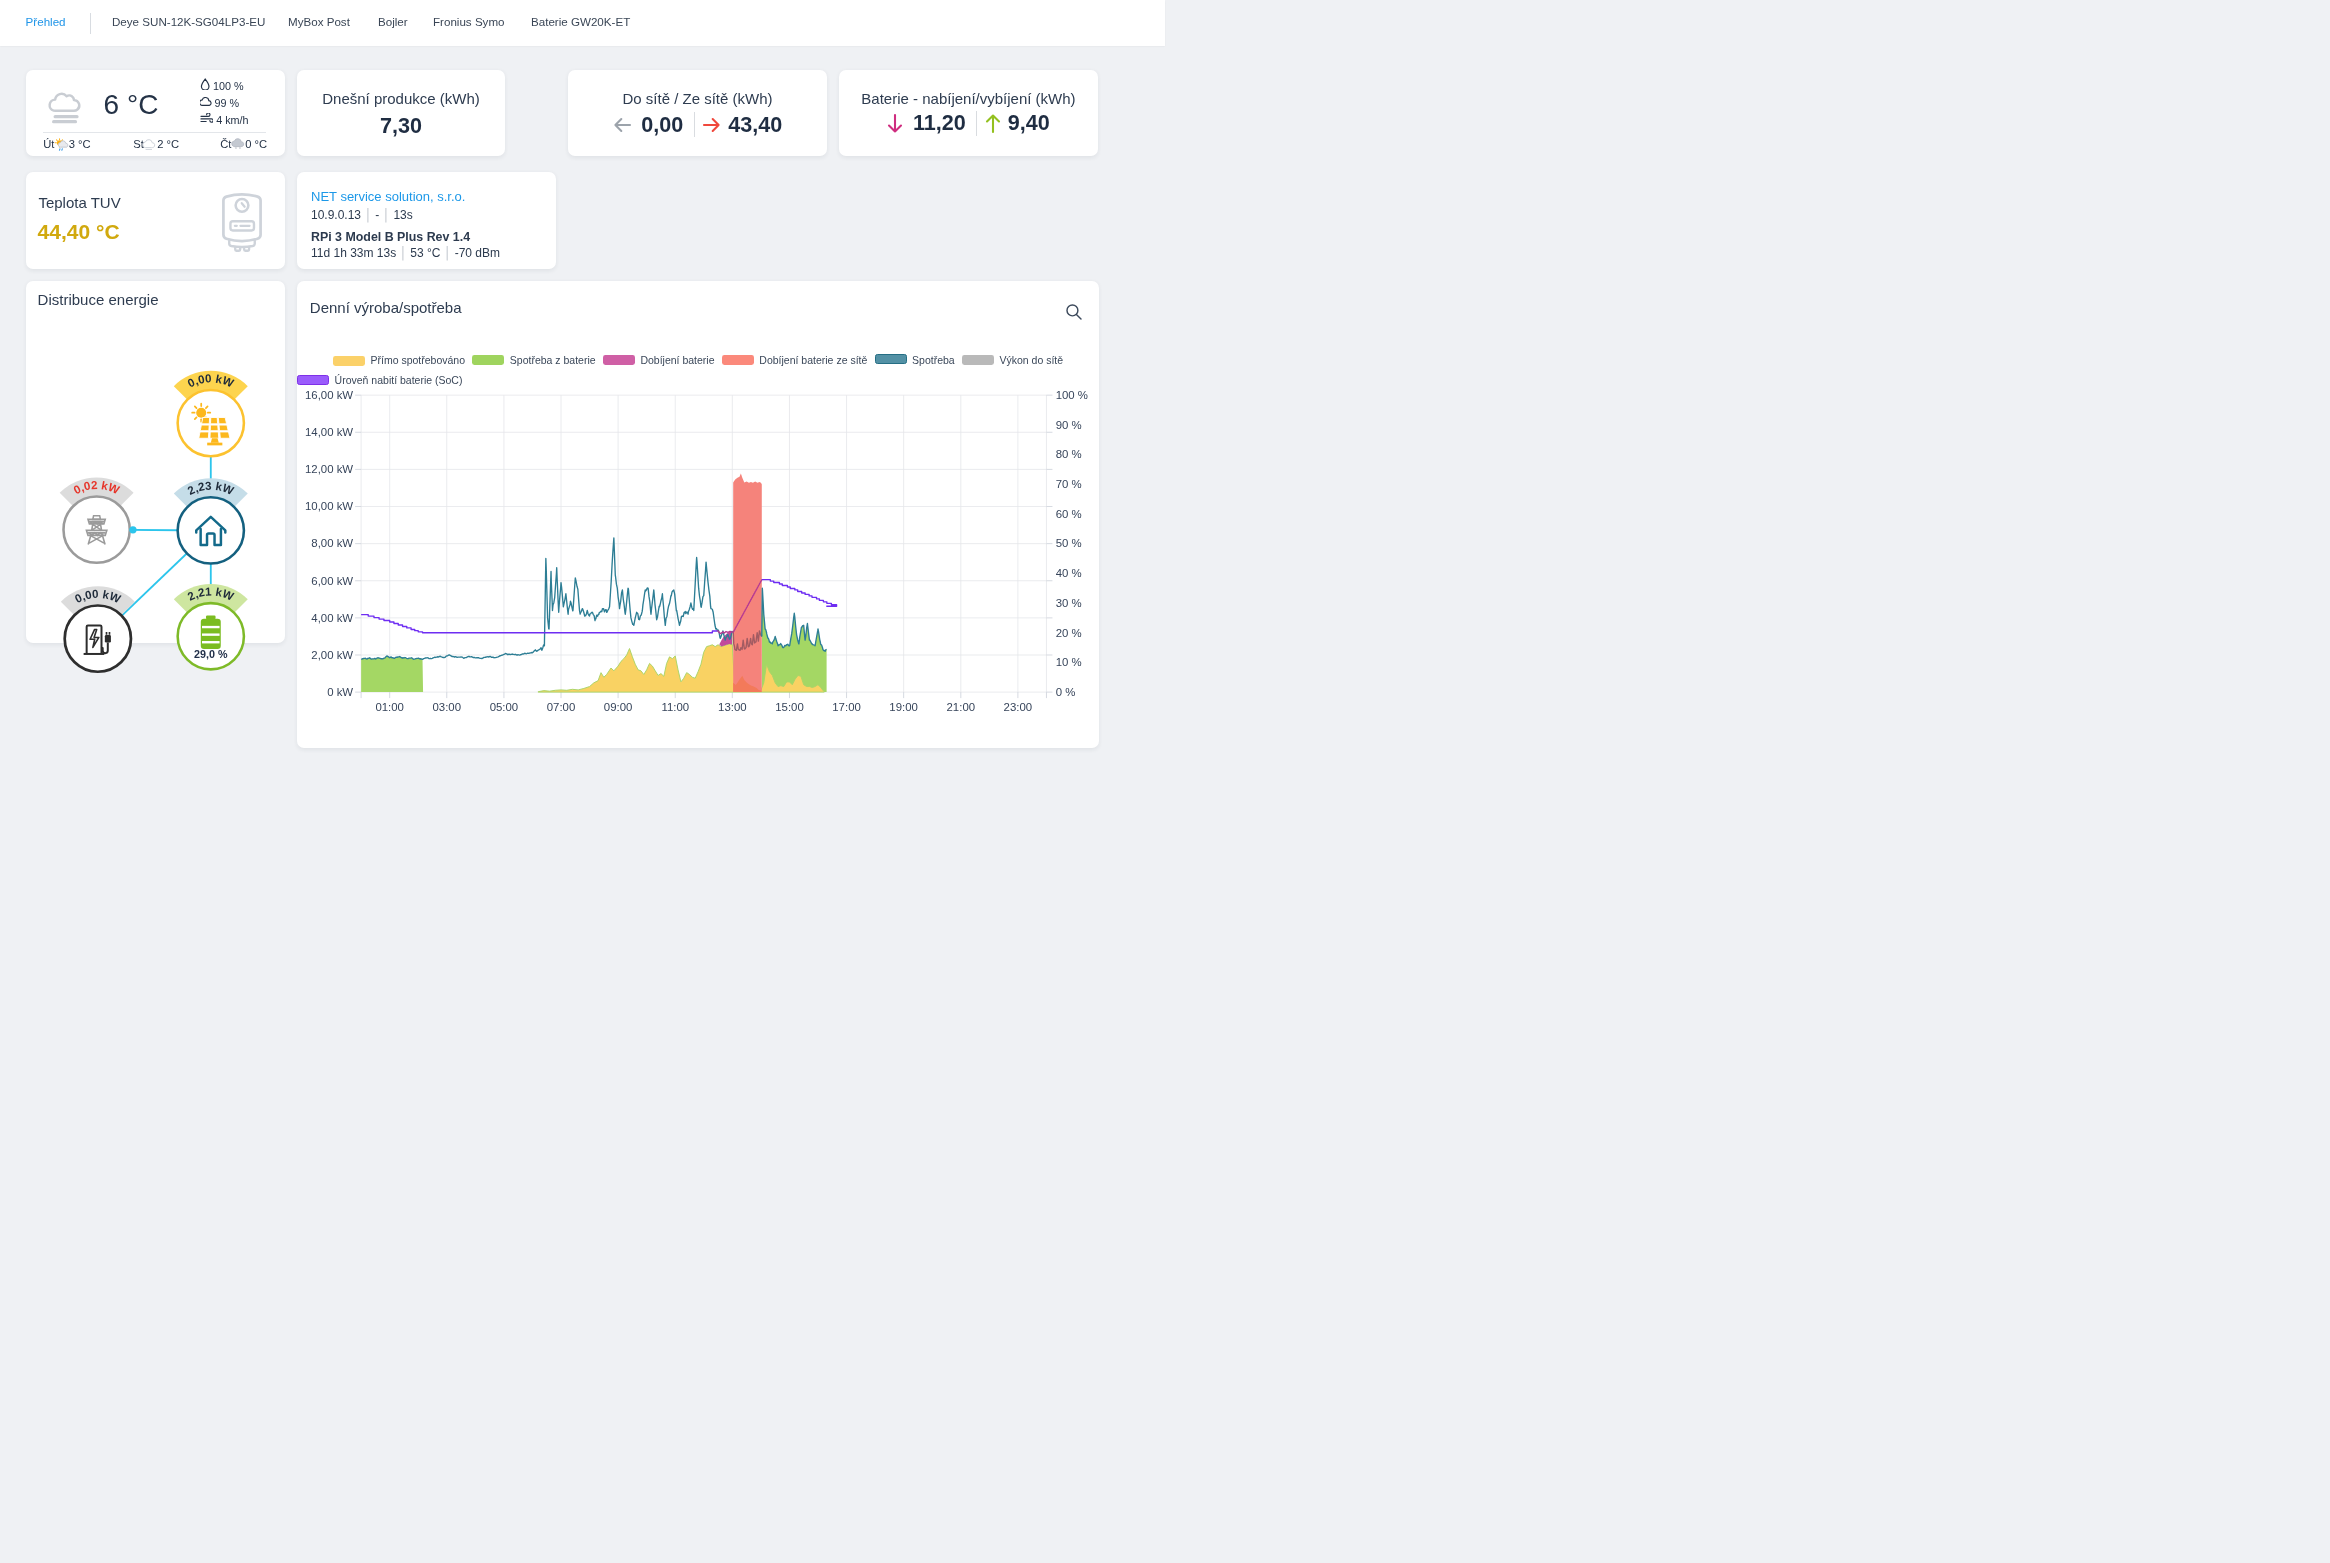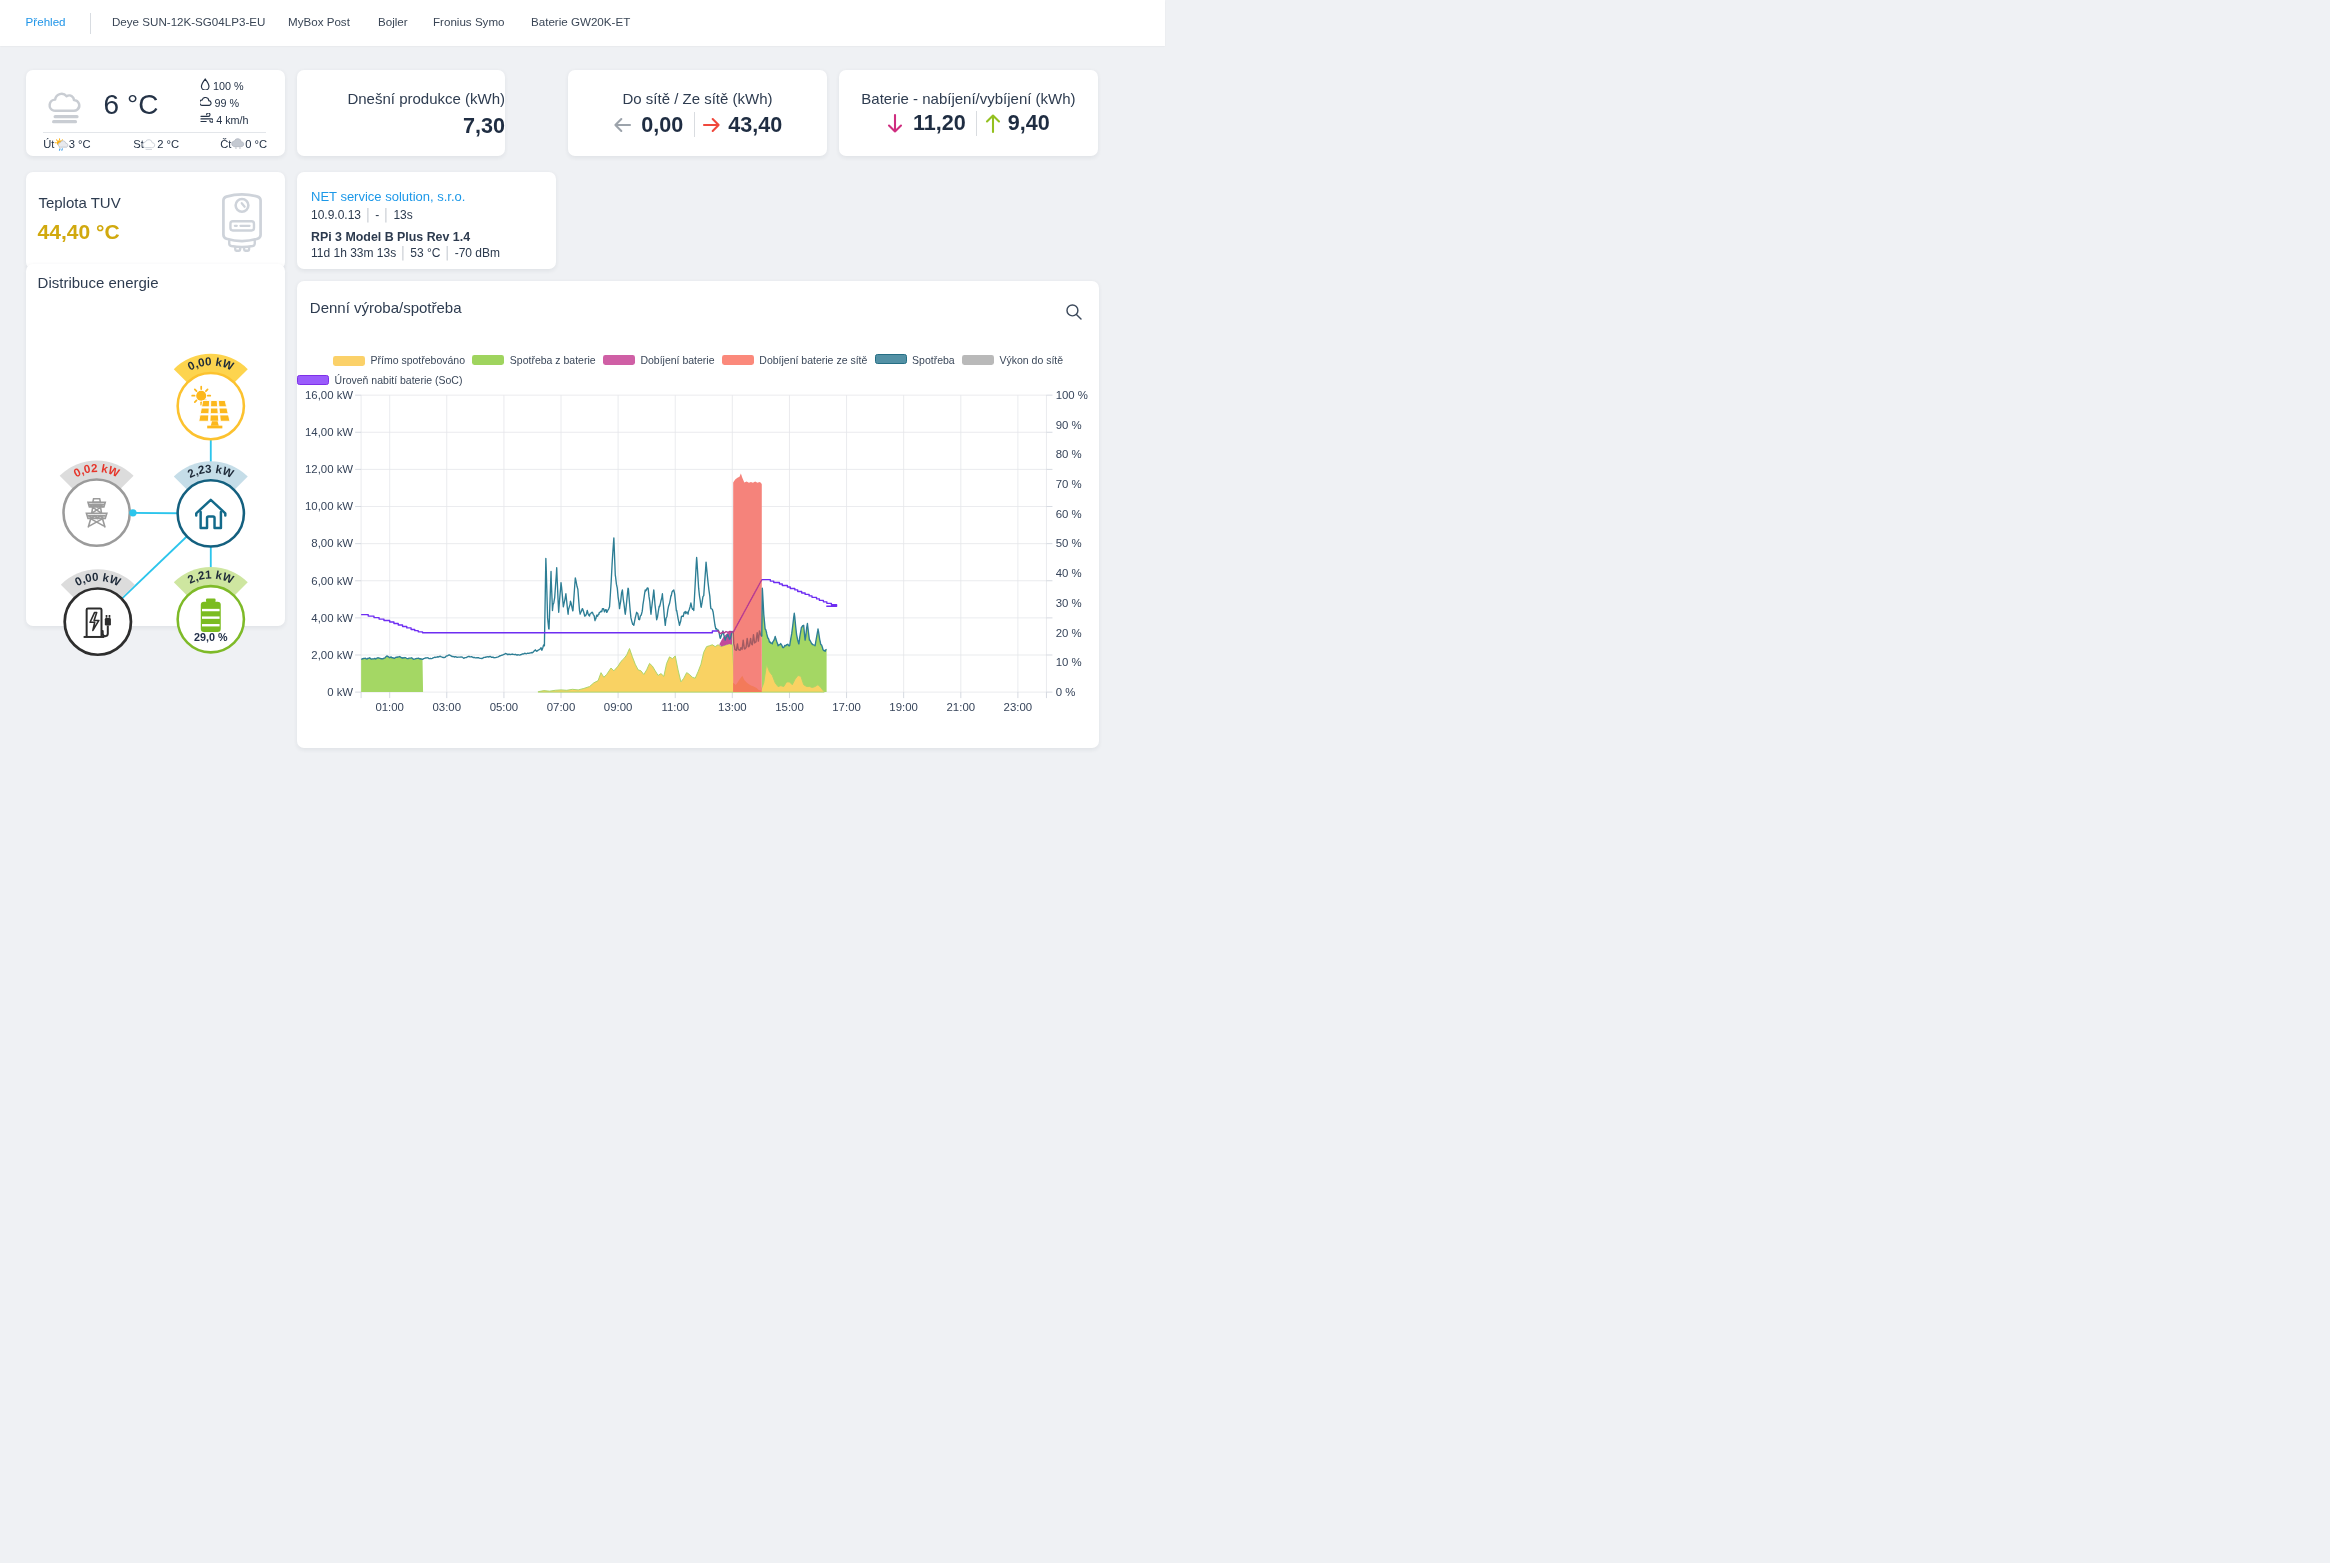--- a/index.html
+++ b/index.html
@@ -74,21 +74,21 @@
           <path d="M14 10.5 a3 3 0 0 0 -1.2-5.8 4.4 4.4 0 0 0 -8.5-1 3.5 3.5 0 0 0 -1 6.8 q0.5 0.3 1.4 0.3 h7 q1.5 0 2.3-0.3 Z" fill="#c4c9d1" stroke="#b2b8c2" stroke-width="1"></path>
           <g fill="#c0c5cd" font-family="Liberation Sans" font-size="6" font-weight="700">
             <text x="5" y="16">*</text>
             <text x="10" y="16">*</text>
           </g>
         </svg></span>
       <span style="position:absolute;left:202px;top:0">0 °C</span>
 </div>
 </div>
 
-<div class="card" style="left:297px;top:70px;width:208px;height:86px;text-align:right">
+<div class="card" style="left:297px;top:70px;width:208px;height:86px;text-align:center">
 <div class="ct" style="margin-top:20px">Dnešní produkce (kWh)</div>
 <div class="num" style="margin-top:6.4px">7,30</div>
 </div>
 
 <div class="card" style="left:568px;top:70px;width:259px;height:86px;text-align:center">
 <div class="ct" style="margin-top:20px">Do sítě / Ze sítě (kWh)</div>
 <div style="margin-top:4.8px;display:flex;align-items:center;justify-content:center">
 <span style="display:inline-flex">
         <svg width="19" height="16" viewBox="0 0 24 20" fill="none" stroke="#9ca3ab" stroke-width="2.6" stroke-linecap="round" stroke-linejoin="round">
           <path d="M21.5 10 H3 M10.5 2.5 L3 10 l7.5 7.5"></path>
@@ -140,21 +140,21 @@
 </svg></div>
 </div>
 
 <div class="card" style="left:297px;top:172px;width:259px;height:97px;font-size:12px;color:#2c3a4e">
 <div style="position:absolute;left:14px;top:17px;font-size:13px;font-weight:400;color:#1c98e8">NET service solution, s.r.o.</div>
 <div style="position:absolute;left:14px;top:36px">10.9.0.13 <span style="color:#b9bfc7">│</span> - <span style="color:#b9bfc7">│</span> 13s</div>
 <div style="position:absolute;left:14px;top:58px;font-weight:700;font-size:12.4px">RPi 3 Model B Plus Rev 1.4</div>
 <div style="position:absolute;left:14px;top:74px">11d 1h 33m 13s <span style="color:#b9bfc7">│</span> 53 °C <span style="color:#b9bfc7">│</span> -70 dBm</div>
 </div>
 
-<div class="card" style="left:25.6px;top:264px;width:259px;height:362px">
+<div class="card" style="left:25.6px;top:281px;width:259px;height:362px">
 <div class="ct" style="position:absolute;left:12px;top:10.4px">Distribuce energie</div>
 <svg width="259" height="467" viewBox="0 0 323.5 585" style="position:absolute;left:0;top:0">
 <style>.wl{font:600 14.5px "Liberation Sans",sans-serif}.bp{font:700 13.5px "Liberation Sans",sans-serif;fill:#22304a}</style>
 <g stroke="#2cc5ec" stroke-width="2.3">
 <line x1="231" y1="178" x2="231" y2="312.5"></line>
 <line x1="88" y1="311.5" x2="231" y2="312.5"></line>
 <line x1="231" y1="312.5" x2="231" y2="445"></line>
 <line x1="231" y1="312.5" x2="89.5" y2="448"></line>
 </g>
 <path d="M231 178 L184.7 131.7 A65.5 65.5 0 0 1 277.3 131.7 Z" fill="#fdd44e"></path>

